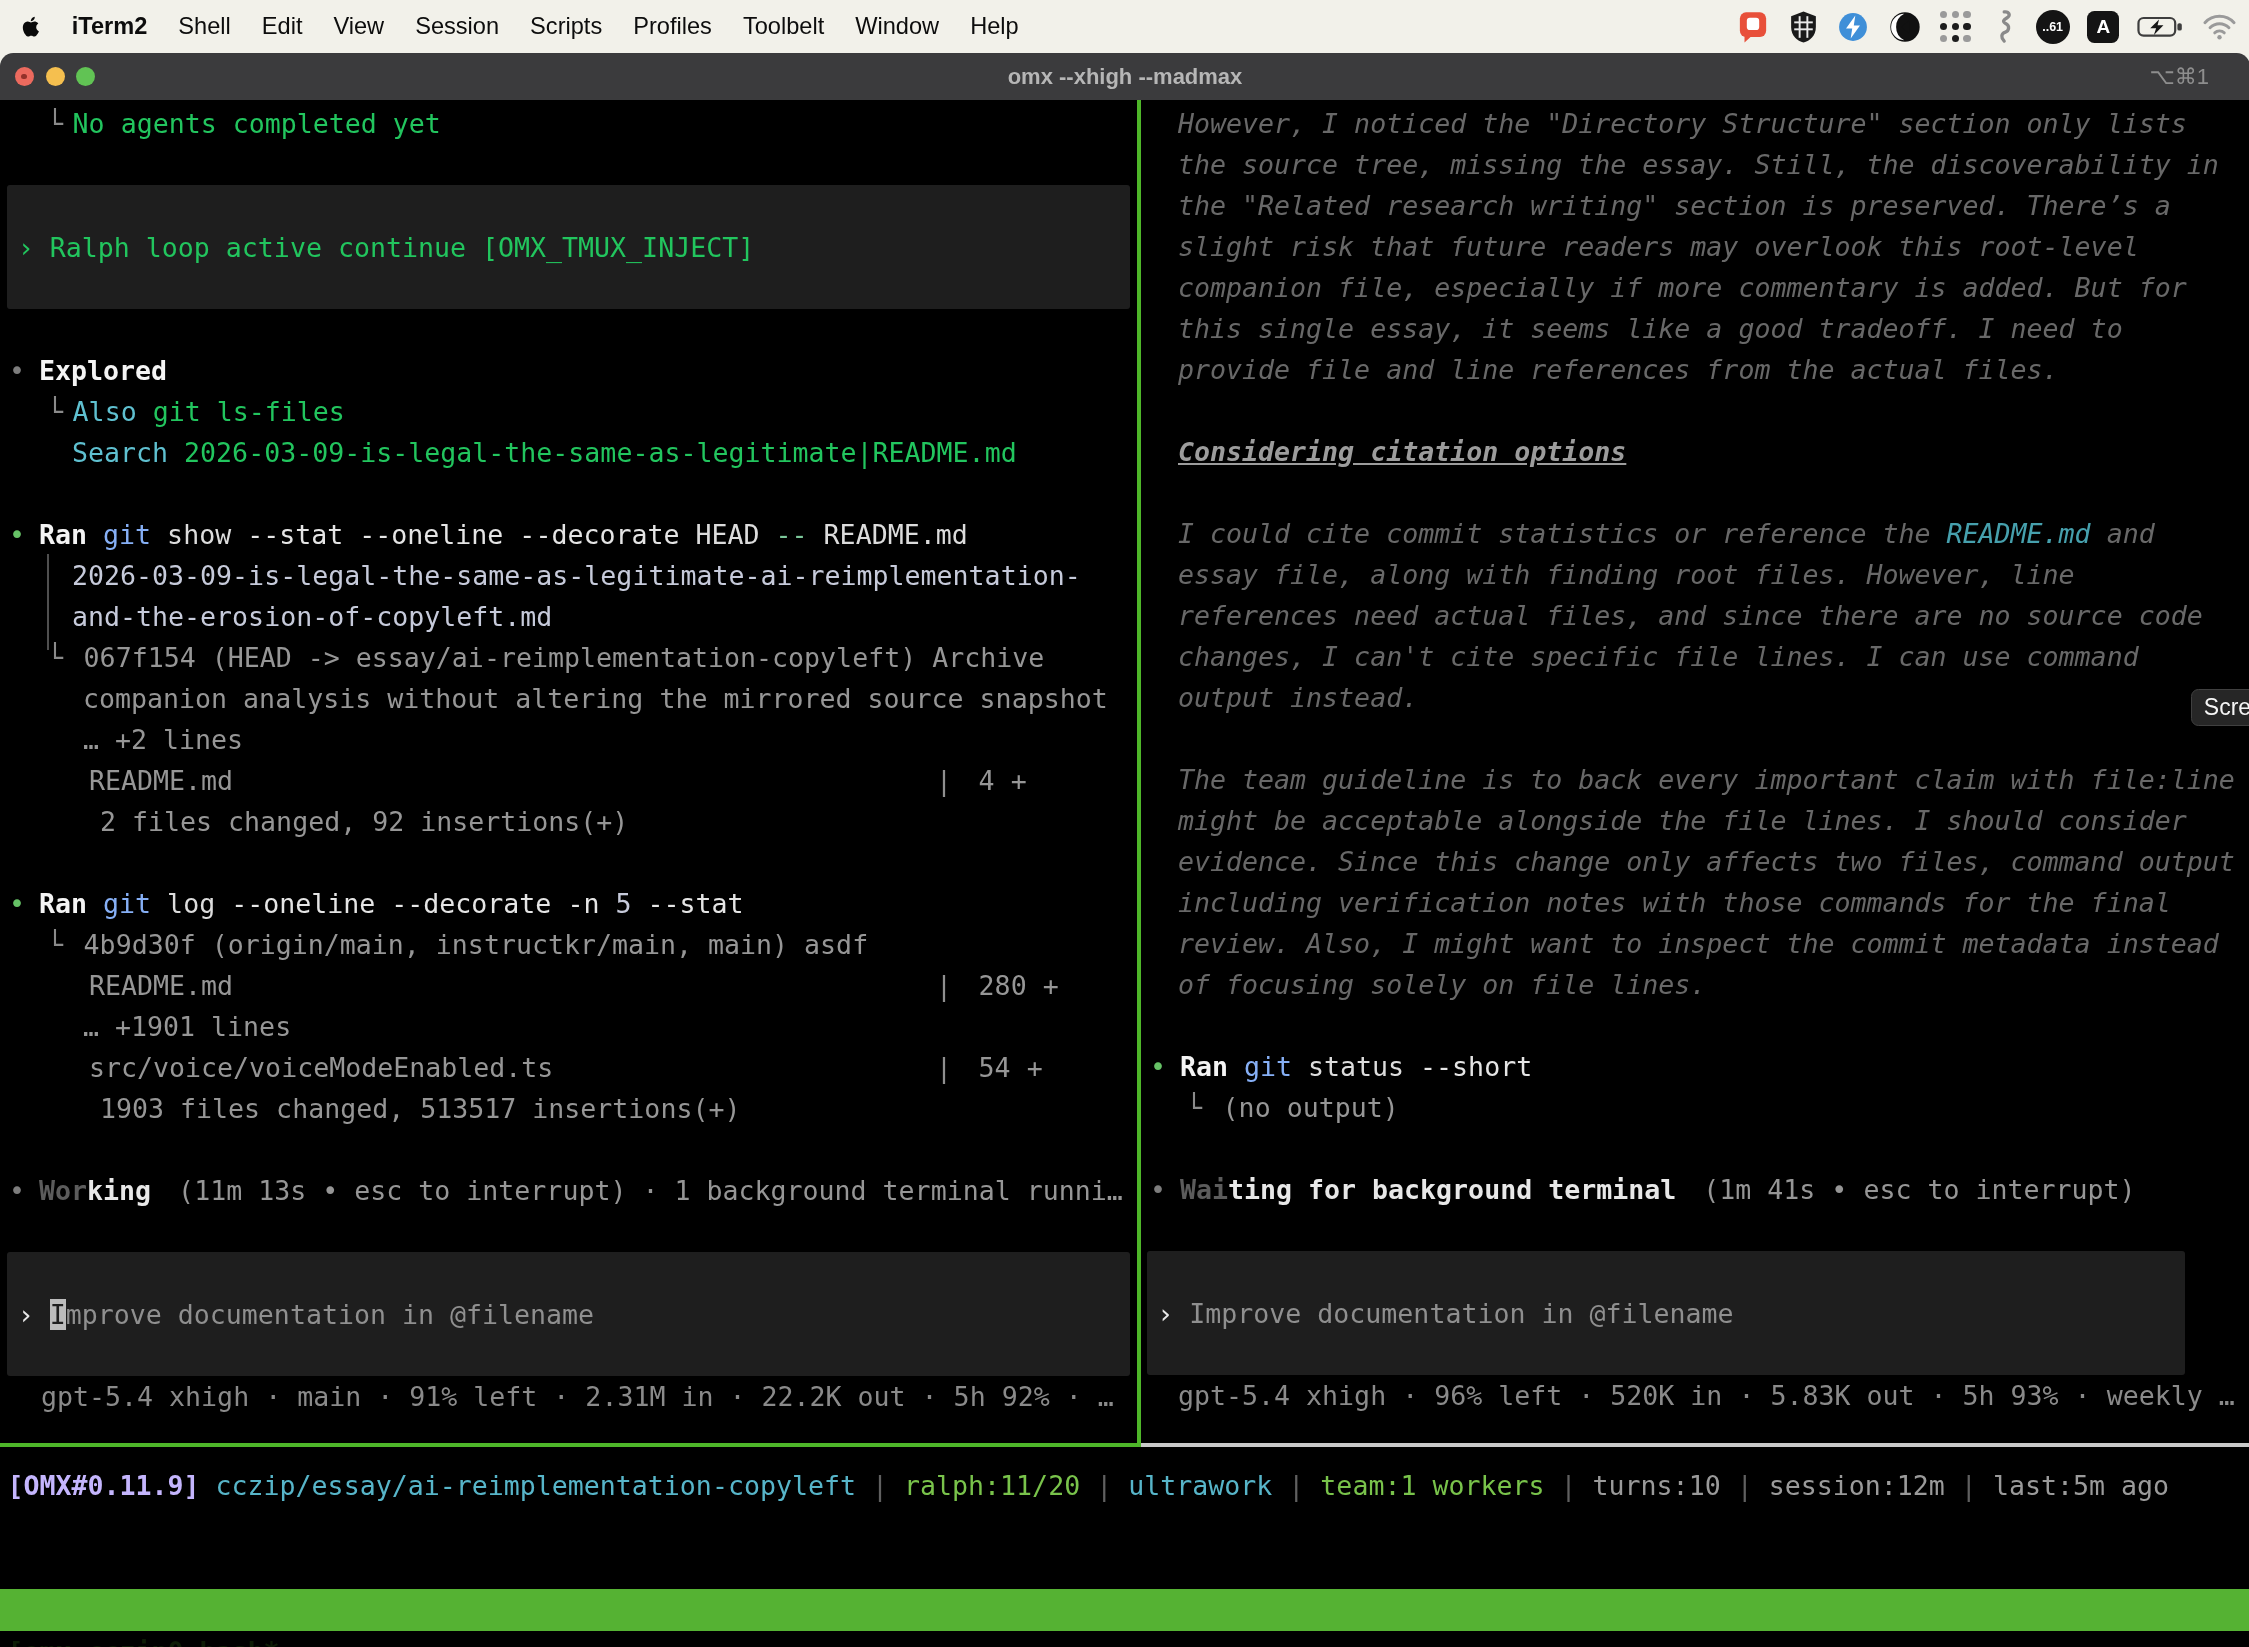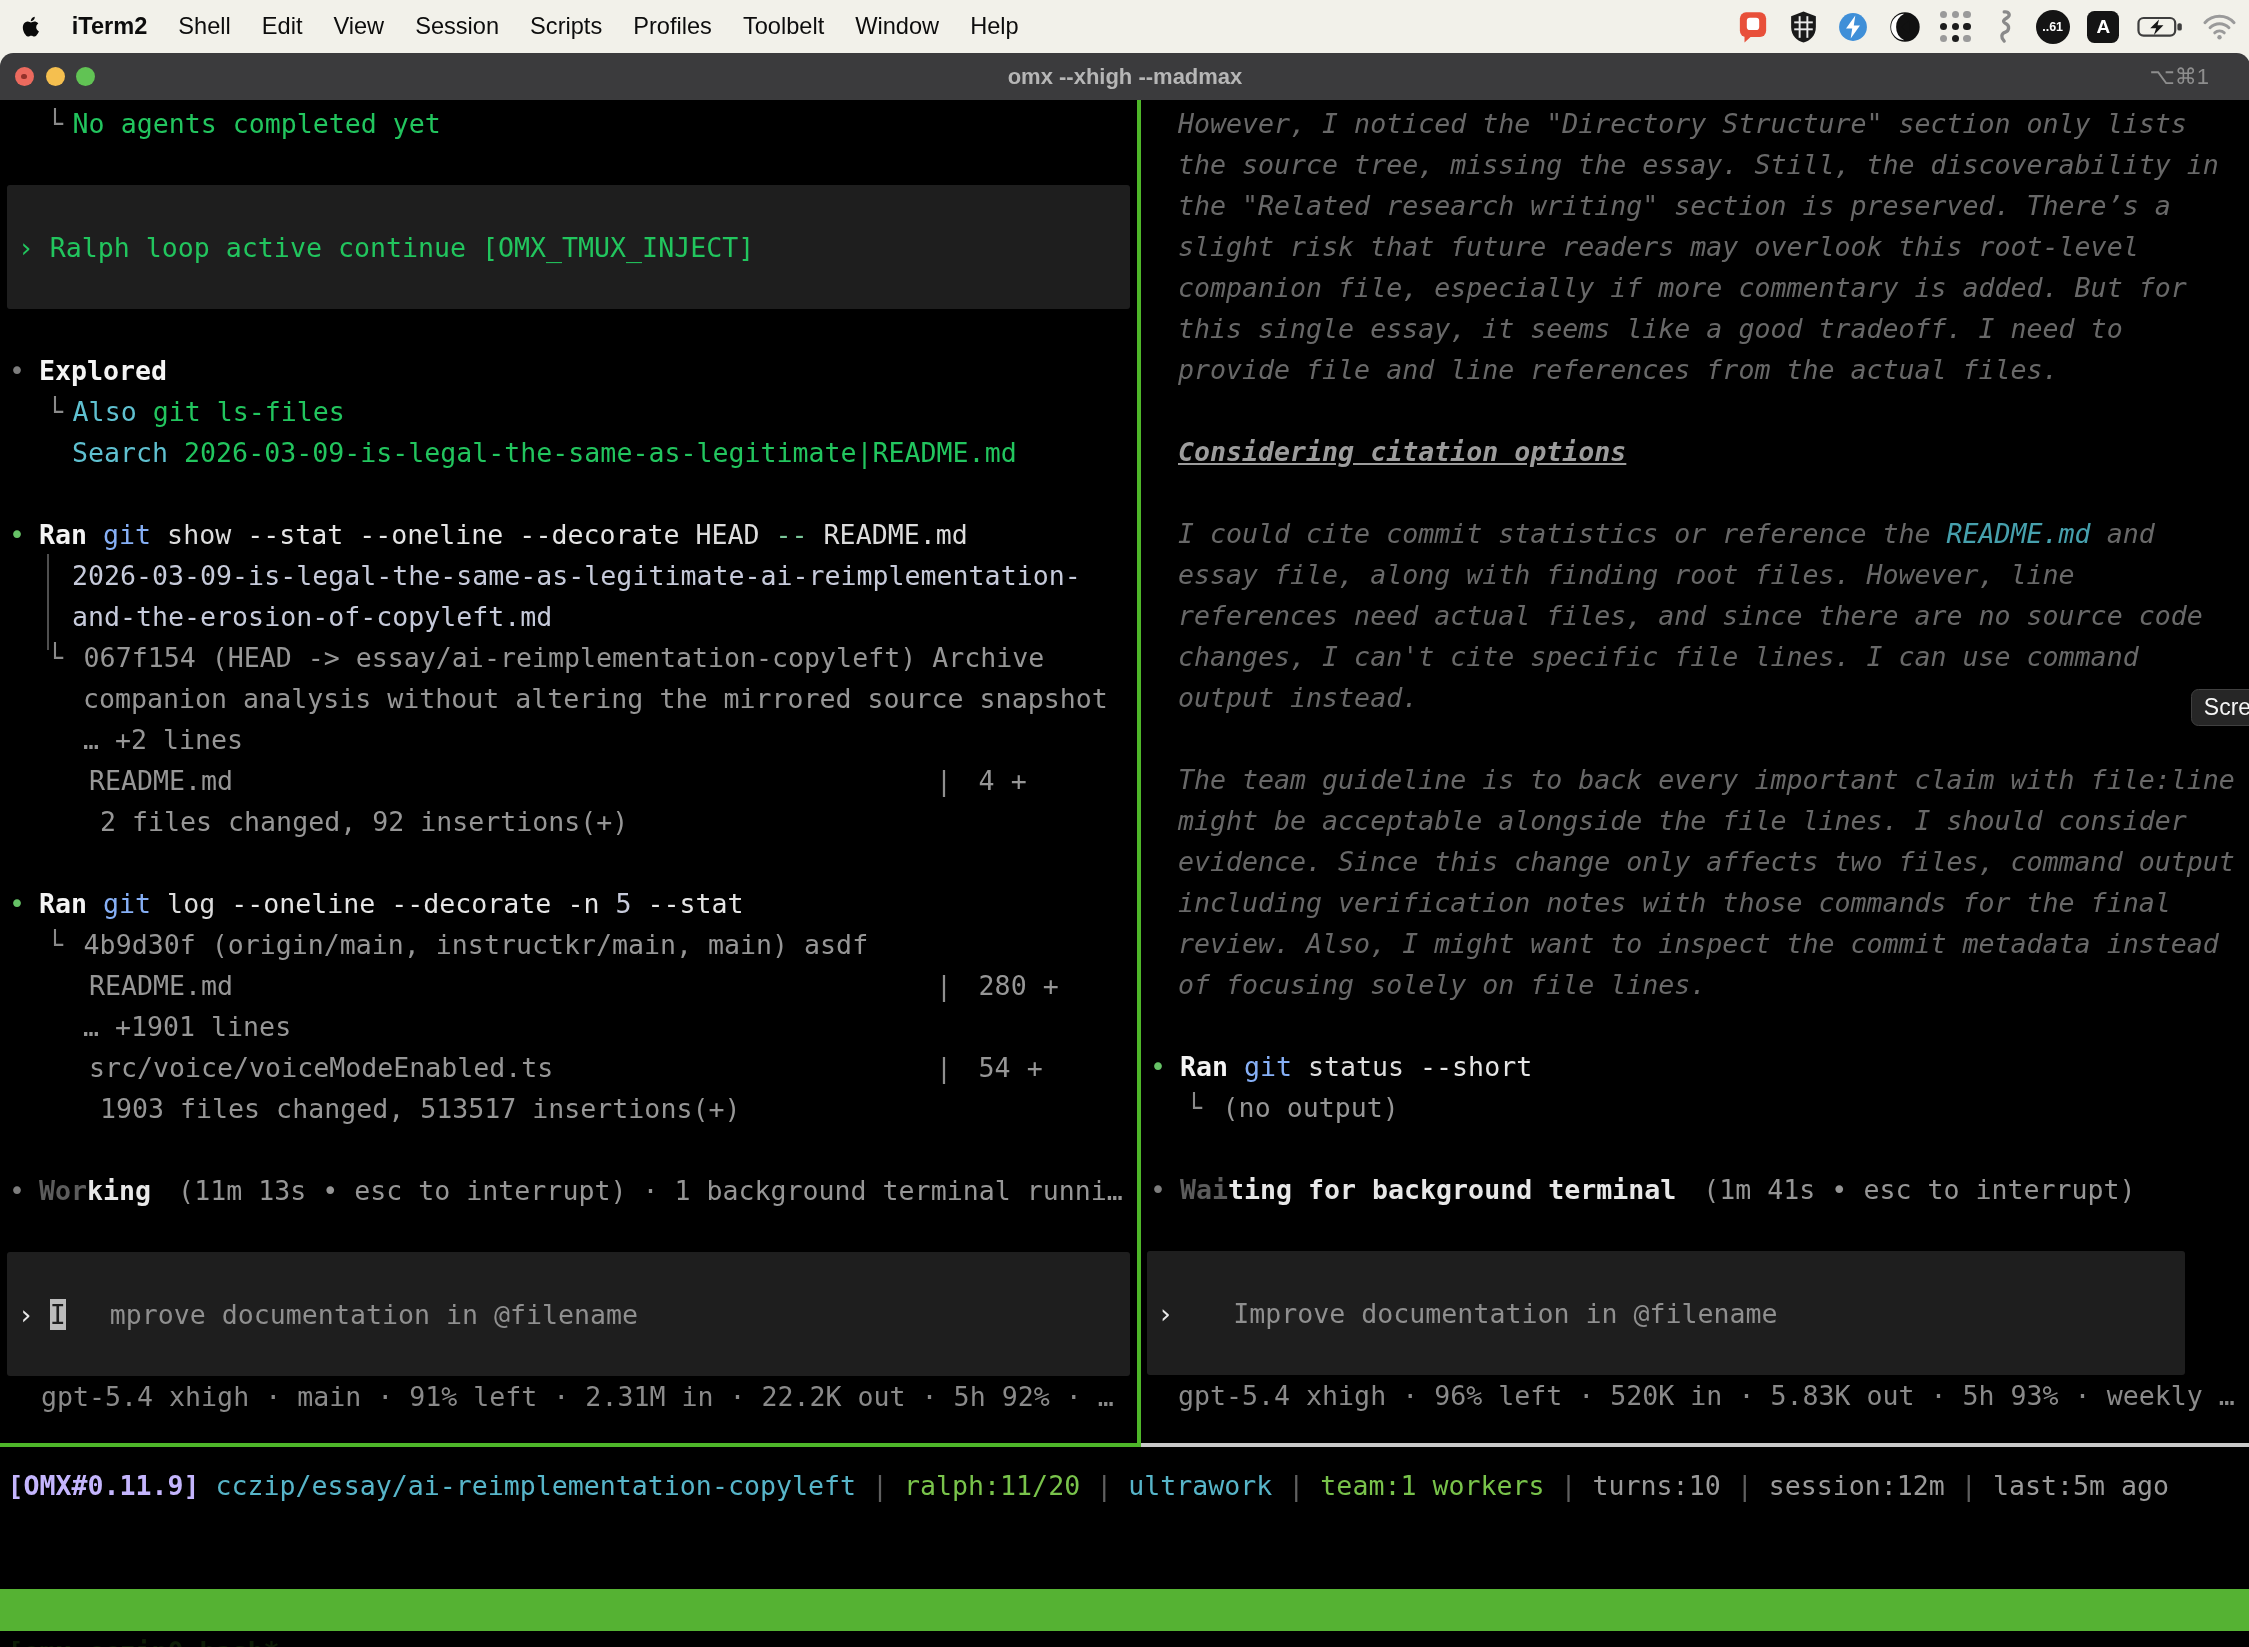--- a/index.html
+++ b/index.html
@@ -87,21 +87,21 @@
   .stat-pipe { color:#8f8f8f; }
   .stat-count { margin-left:26.6px; color:#969696; }
 
   .connector { position:absolute; left:47px; top:454px; width:2.2px; height:96px; background:#4f4f4f; }
 
   .prompt-box { height:124px; margin:0 7.4px; background:#1e1e1e; border-radius:3px;
                 display:flex; align-items:center; padding-left:10.3px; white-space:pre; }
   .prompt-box.r { margin:0 65px 0 5.9px; }
   .arrow-w { color:#e8e8e8; }
   .cursor-block { background:#bcbcbc; color:#1e1e1e; }
-  .prompt-dim { color:#8f8f8f;margin-left:44px; }
+  .prompt-dim { color:#8f8f8f; }
 
   
   .reason { color:#686868; font-style:italic; }
   .reason-head { color:#9c9c9c; font-style:italic; font-weight:700;text-decoration:underline; }
   .reason-link { color:#46a0ad; font-style:italic; }
 
   
   .omx-line { position:absolute; left:7.4px; top:1365px; height:41px; line-height:41px;
               font-size:26.6px; white-space:pre; }
   .omx-ver  { color:#c4b5fd; font-weight:700; }

